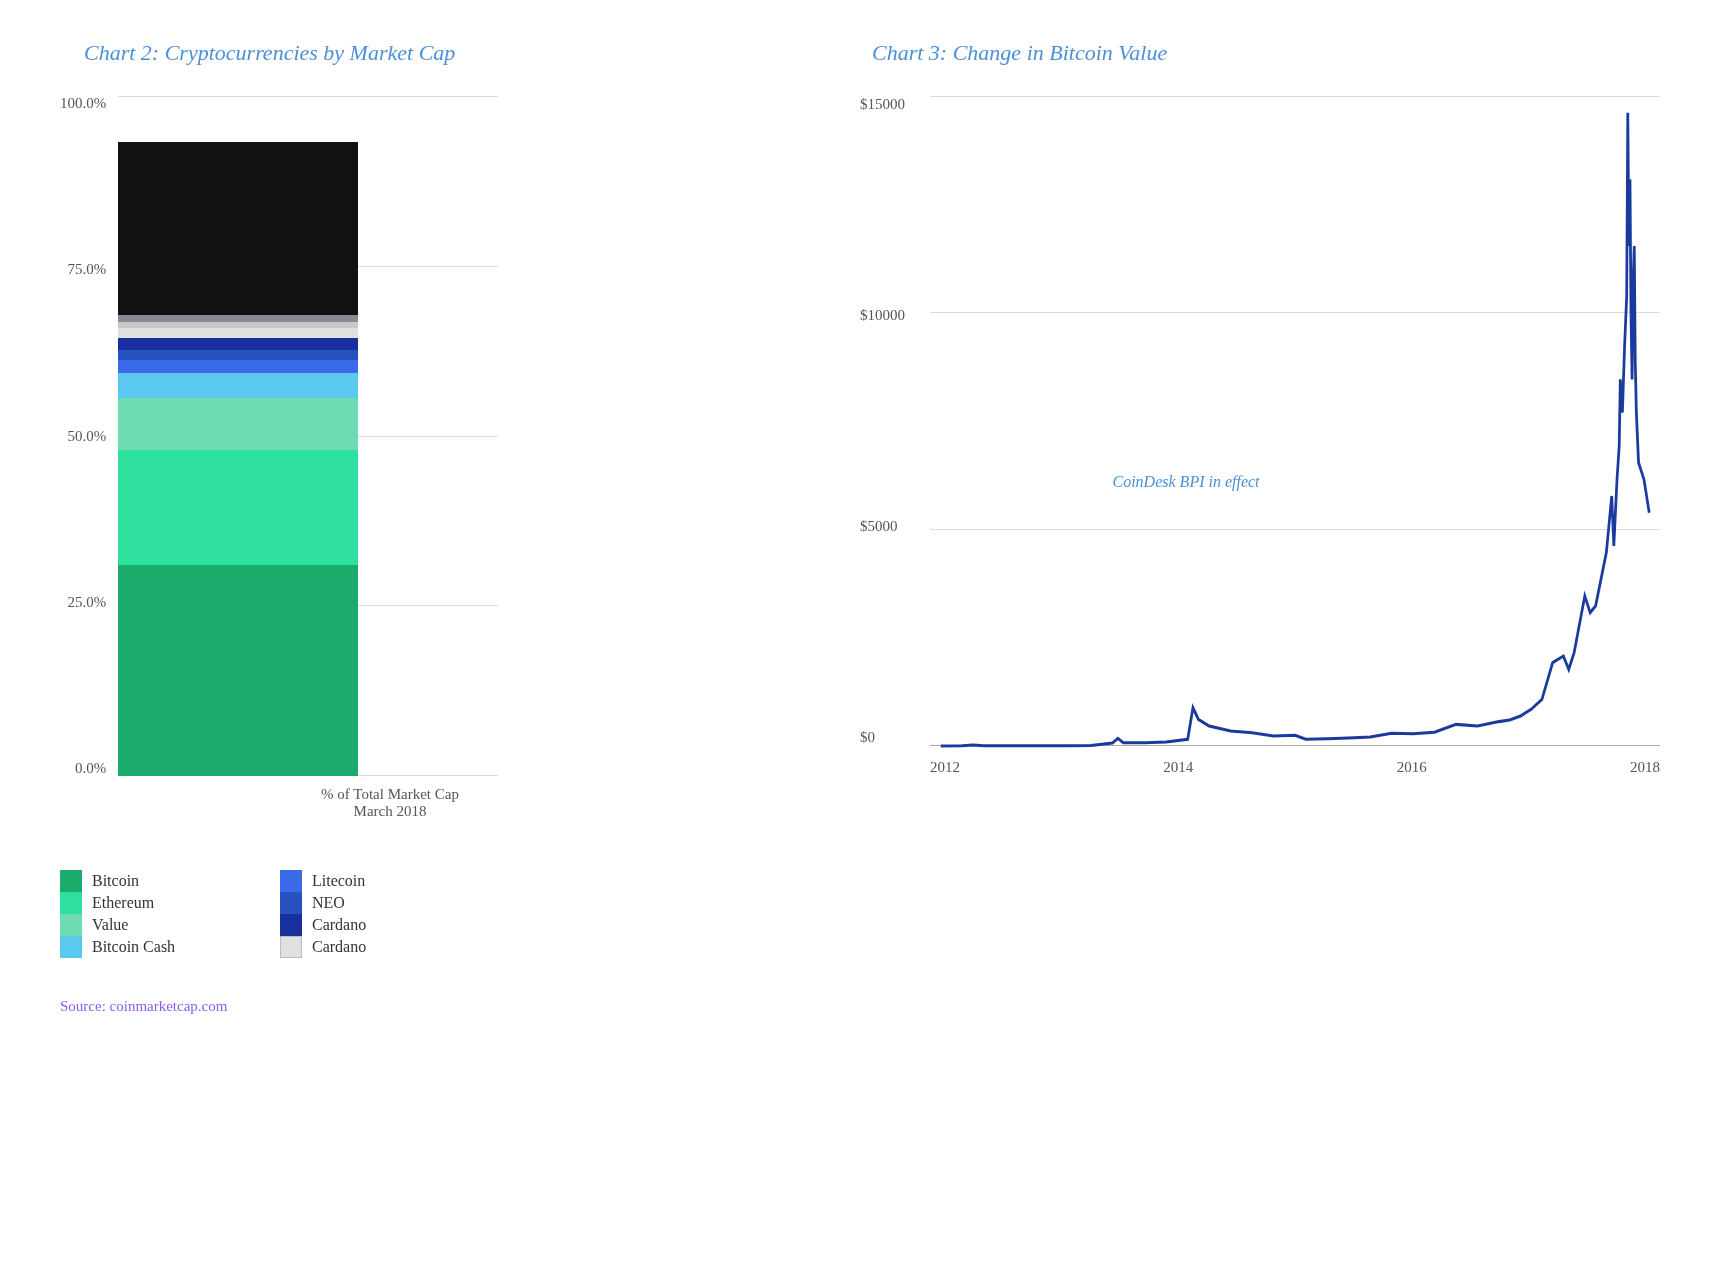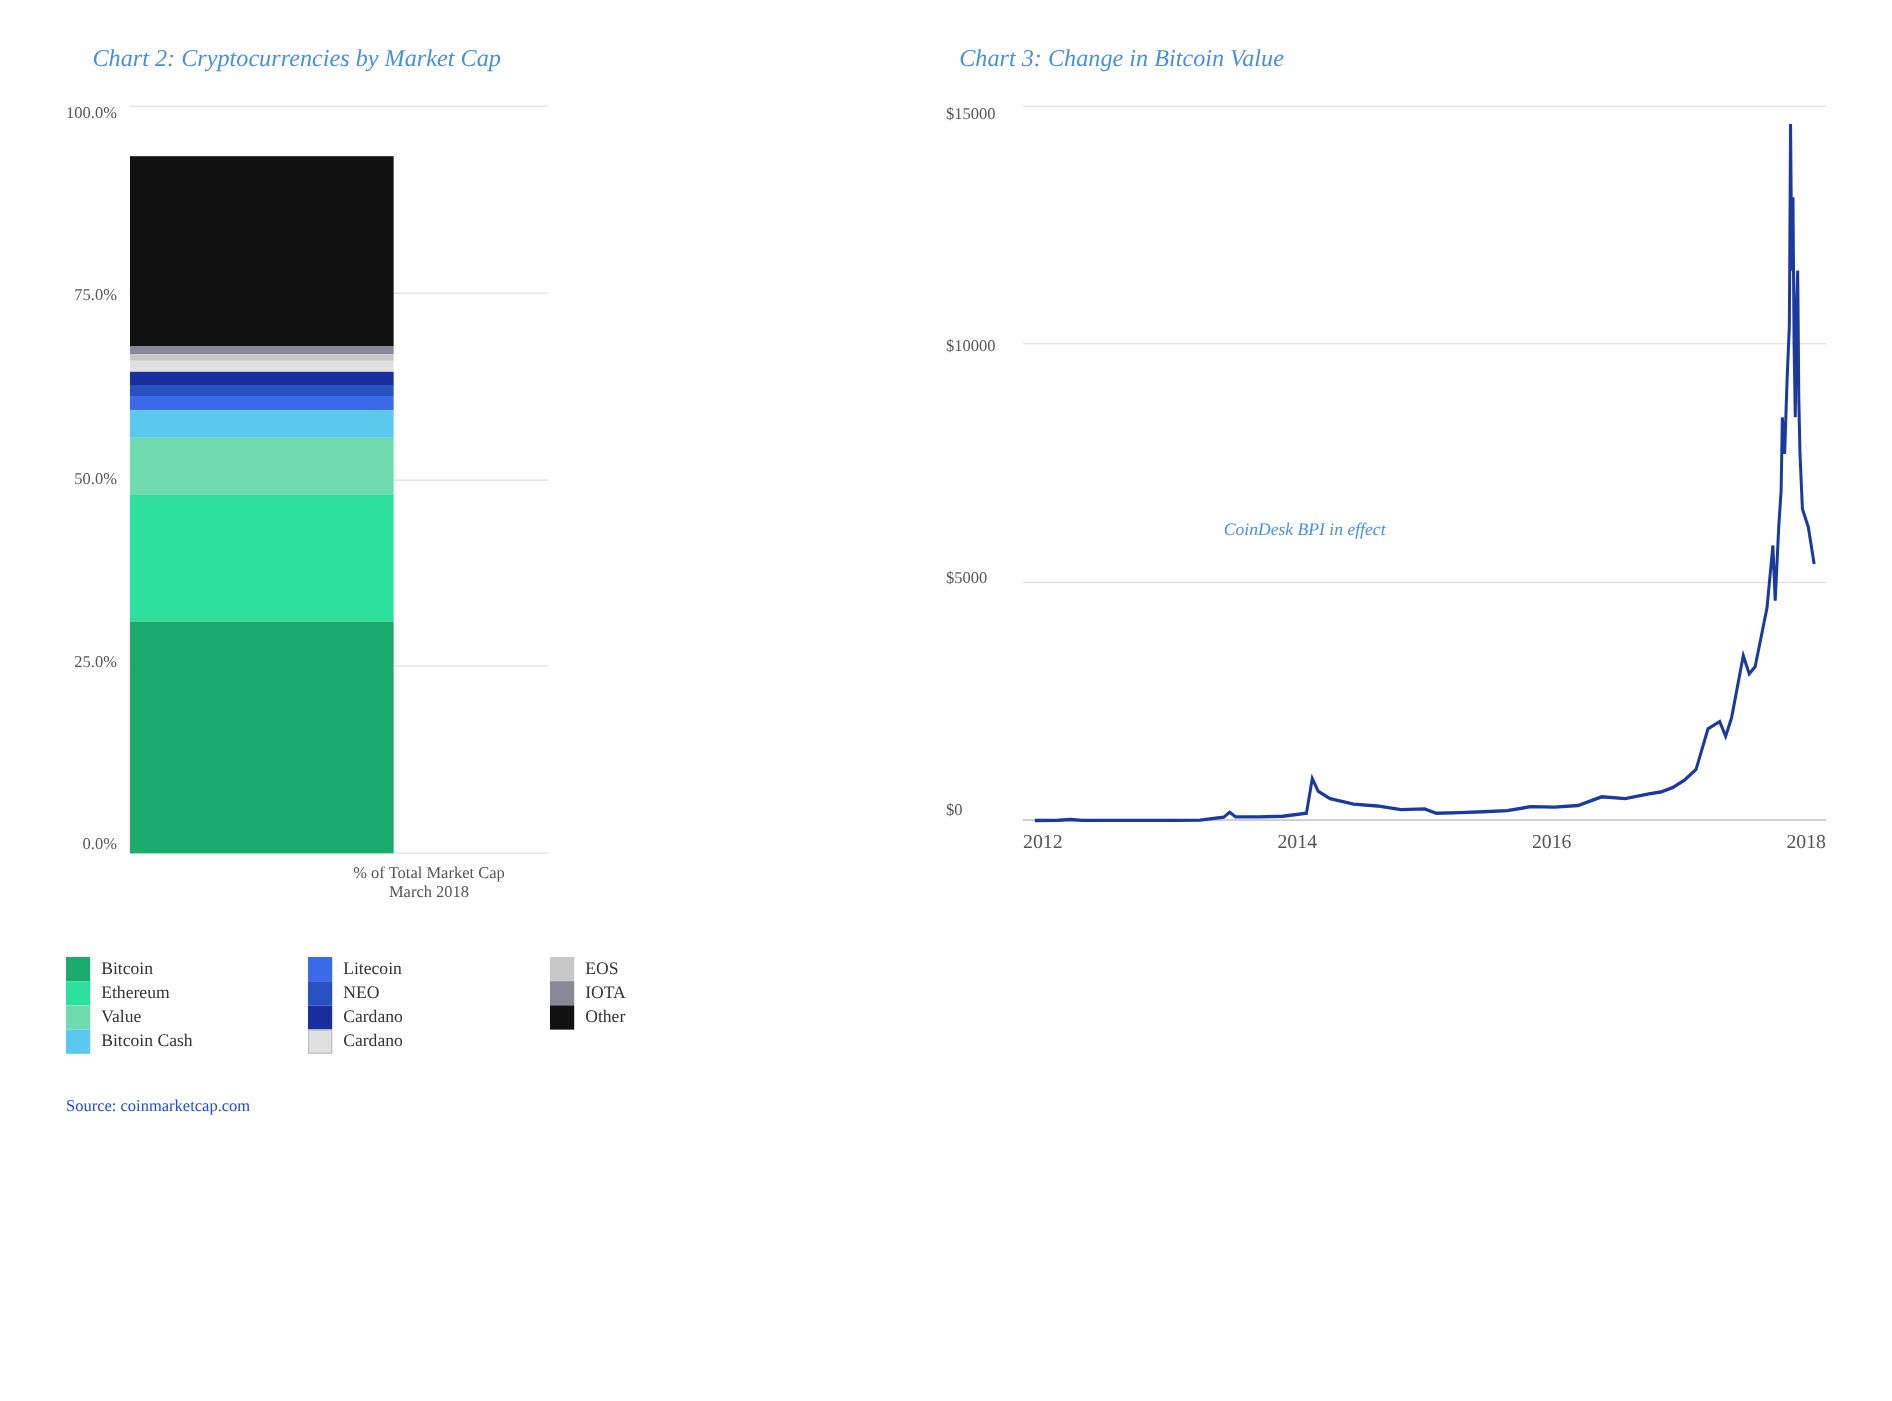--- a/index.html
+++ b/index.html
@@ -143,21 +143,21 @@
       border-top: 1px solid #ddd;
     }
     .right-x-axis {
       position: absolute;
       bottom: 0;
       left: 70px;
       right: 0;
       display: flex;
       justify-content: space-between;
       padding-top: 6px;
-      font-size: 18px;
+      font-size: 15px;
       color: #555;
     }
     .coindesk-label {
       position: absolute;
       color: #4a90d9;
       font-size: 16px;
       font-style: italic;
     }
     
     .legend {
@@ -180,21 +180,21 @@
       color: #333;
     }
     .legend-swatch {
       width: 22px;
       height: 22px;
       flex-shrink: 0;
     }
     
     .source-text {
       font-size: 15px;
-      color: #1d4ed8;
+      color: #8b5cf6;
       margin-top: 40px;
     }
   </style>
 </head>
 <body>
 
 <div class="charts-header">
   <div class="chart-title chart-title-left">
     <span>Chart 2:</span><span> Cryptocurrencies by Market Cap</span>
   </div>
@@ -306,29 +306,15 @@
       </div>
       <div class="legend-item">
         <div class="legend-swatch" style="background-color: rgb(26, 47, 158); border: none;"></div>
         <span>Cardano</span>
       </div>
       <div class="legend-item">
         <div class="legend-swatch" style="background-color: rgb(224, 224, 224); border: 1px solid rgb(187, 187, 187);"></div>
         <span>Cardano</span>
       </div>
     </div>
-    <div class="legend-col">
-      <div class="legend-item">
-        <div class="legend-swatch" style="background-color: rgb(200, 200, 200); border: none;"></div>
-        <span>EOS</span>
-      </div>
-      <div class="legend-item">
-        <div class="legend-swatch" style="background-color: rgb(136, 136, 153); border: none;"></div>
-        <span>IOTA</span>
-      </div>
-      <div class="legend-item">
-        <div class="legend-swatch" style="background-color: rgb(17, 17, 17); border: none;"></div>
-        <span>Other</span>
-      </div>
-    </div>
   </div>
 
 <div class="source-text">Source: coinmarketcap.com</div>
 
 </body></html>

